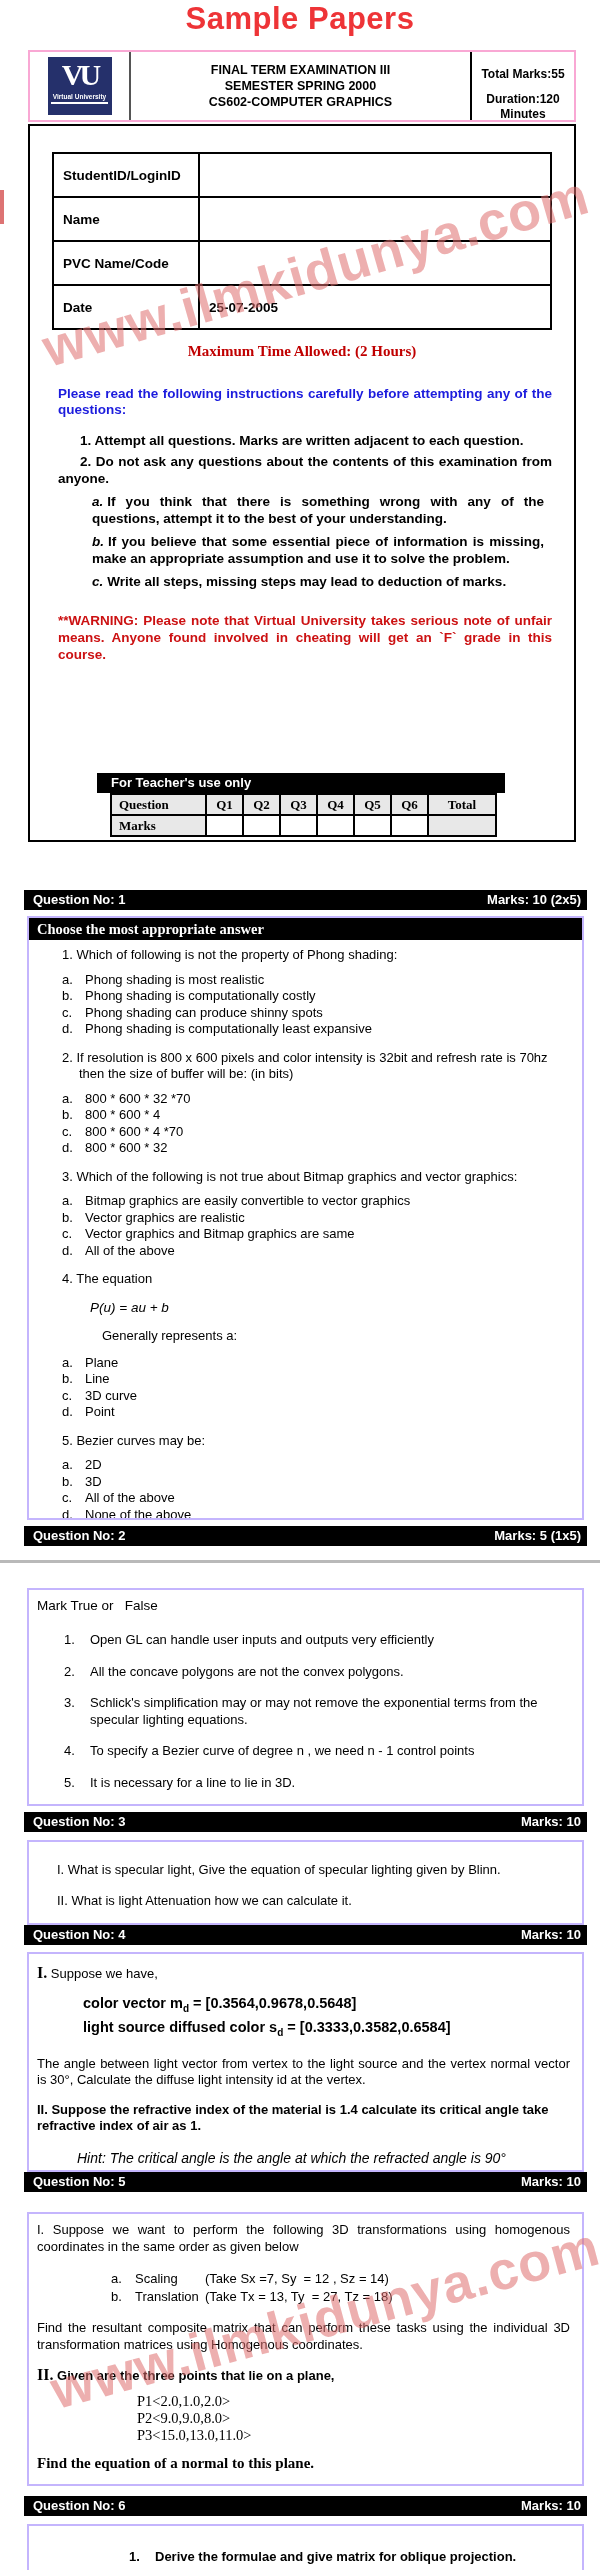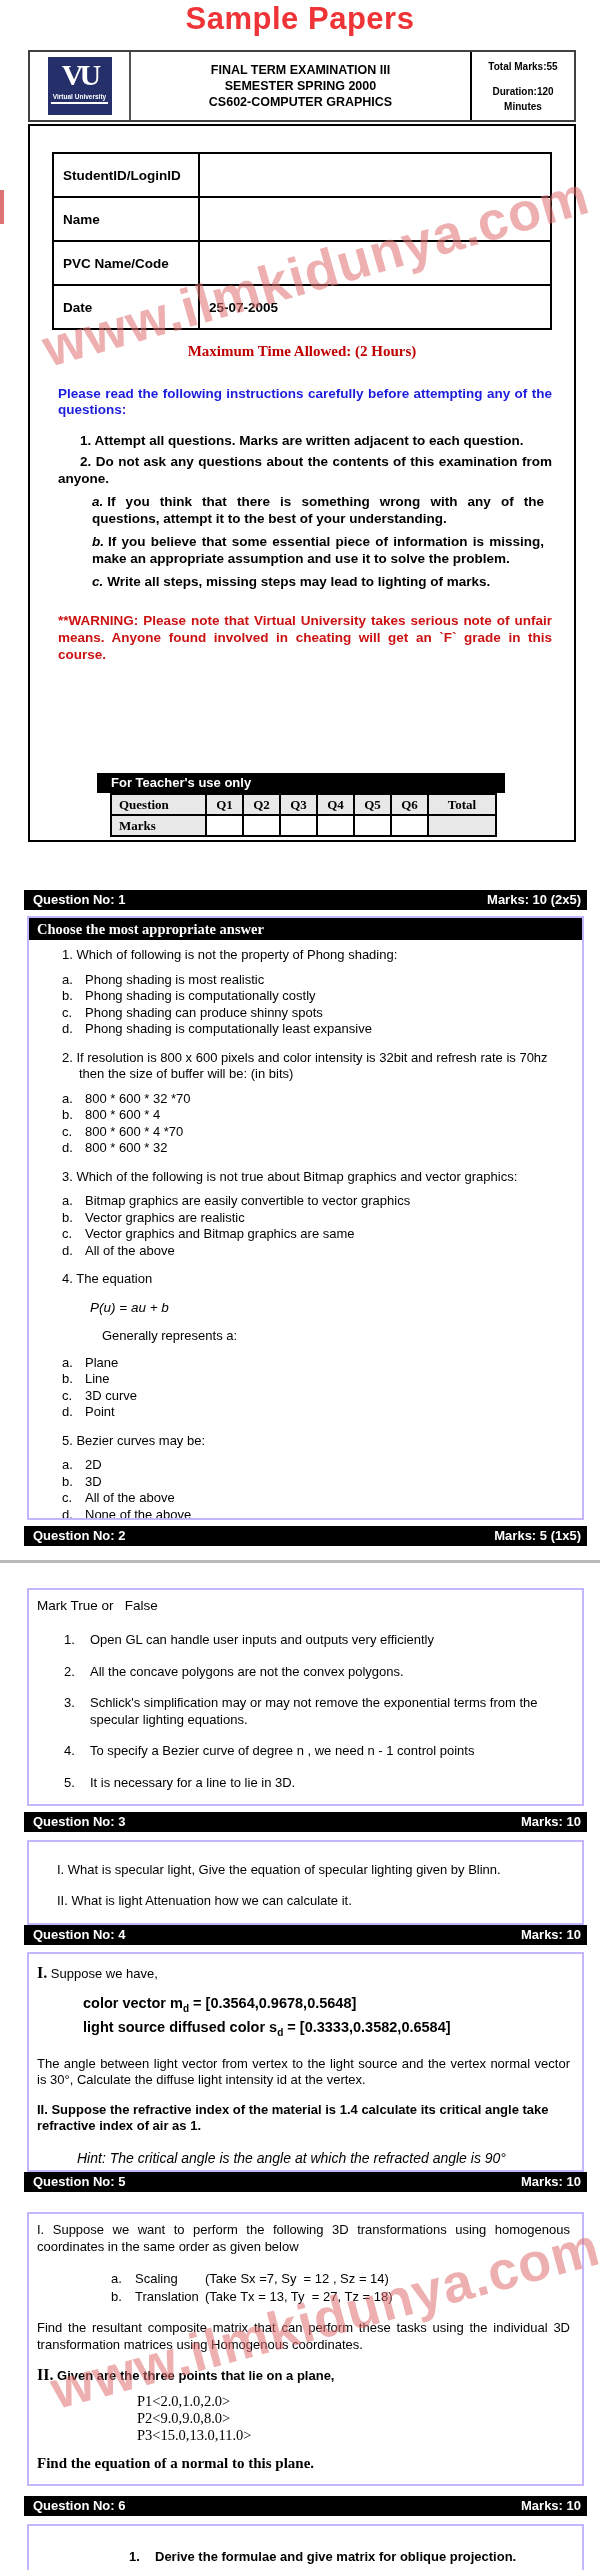--- a/index.html
+++ b/index.html
@@ -4,31 +4,31 @@
 <style>
   * { box-sizing: border-box; margin: 0; padding: 0; }
   body { background: #fff; font-family: "Liberation Sans", sans-serif; }
   .page { position: relative; width: 600px; height: 2570px; background: #fff; color: #000; overflow: hidden; margin: 0 auto; }
 
   .title { position: absolute; top: 1px; left: 0; width: 100%; text-align: center;
            font-size: 31px; font-weight: bold; color: #ee3437; letter-spacing: .5px; }
 
   
   .hdr { position: absolute; top: 50px; left: 28px; width: 548px; height: 72px;
-         border: 2px solid #404040; display: flex; background: #fff; }
+         border: 2px solid #f9a8d4; display: flex; background: #fff; }
   .hdr-logo-cell { width: 101px; border-right: 2px solid #555; display: flex; align-items: center; justify-content: center; }
   .vu { width: 64px; height: 58px; background: #25306b; display: flex; flex-direction: column; align-items: center; }
   .vu-mono { font-family: "Liberation Serif", serif; color: #fff; font-size: 30px; line-height: 36px;
              font-weight: bold; letter-spacing: -4px; }
   .vu-cap { font-size: 6.5px; font-weight: bold; color: #fff; border-bottom: 2px solid #fff;
             padding: 0 2px 2px; white-space: nowrap; }
   .hdr-mid { flex: 1; display: flex; flex-direction: column; justify-content: center; text-align: center;
              font-weight: bold; font-size: 12.5px; line-height: 16px; }
   .hdr-right { width: 104px; border-left: 2px solid #000; text-align: center; font-weight: bold;
-               font-size: 10px; line-height: 15px; padding-top: 7px; }
+               font-size: 12px; line-height: 15px; padding-top: 15px; }
   .hdr-right .dur { margin-top: 10px; }
 
   
   .obox { position: absolute; top: 124px; left: 28px; width: 548px; height: 718px;
           border: 2px solid #000; display: flex; flex-direction: column; }
   .ftable { margin: 26px auto 0; width: 500px; border-collapse: collapse; }
   .ftable td { border: 2px solid #000; height: 44px; font-weight: bold; font-size: 13.5px; padding-left: 9px; }
   .ftable td.flabel { width: 146px; }
   .maxtime { margin-top: 13px; text-align: center; font-family: "Liberation Serif", serif;
              font-weight: bold; font-size: 15px; color: #c00000; }
@@ -169,21 +169,21 @@
     <div class="inst">1. Attempt all questions. Marks are written adjacent to each question.</div>
     <div class="inst second">2. Do not ask any questions about the contents of this examination from anyone.</div>
 
     <div class="sub">
       <i>a.</i><span>If you think that there is something wrong with any of the questions, attempt it to the best of your understanding.</span>
     </div>
     <div class="sub">
       <i>b.</i><span>If you believe that some essential piece of information is missing, make an appropriate assumption and use it to solve the problem.</span>
     </div>
     <div class="sub">
-      <i>c.</i><span>Write all steps, missing steps may lead to lighting of marks.</span>
+      <i>c.</i><span>Write all steps, missing steps may lead to deduction of marks.</span>
     </div>
 
     <div class="warn">**WARNING: Please note that Virtual University takes serious note of unfair means. Anyone found involved in cheating will get an `F` grade in this course.</div>
 
     <div class="teacher">
       <div class="tbar">For Teacher's use only</div>
       <table class="ttable">
         <tbody>
             <tr>
           <td class="qcol">Question</td>

